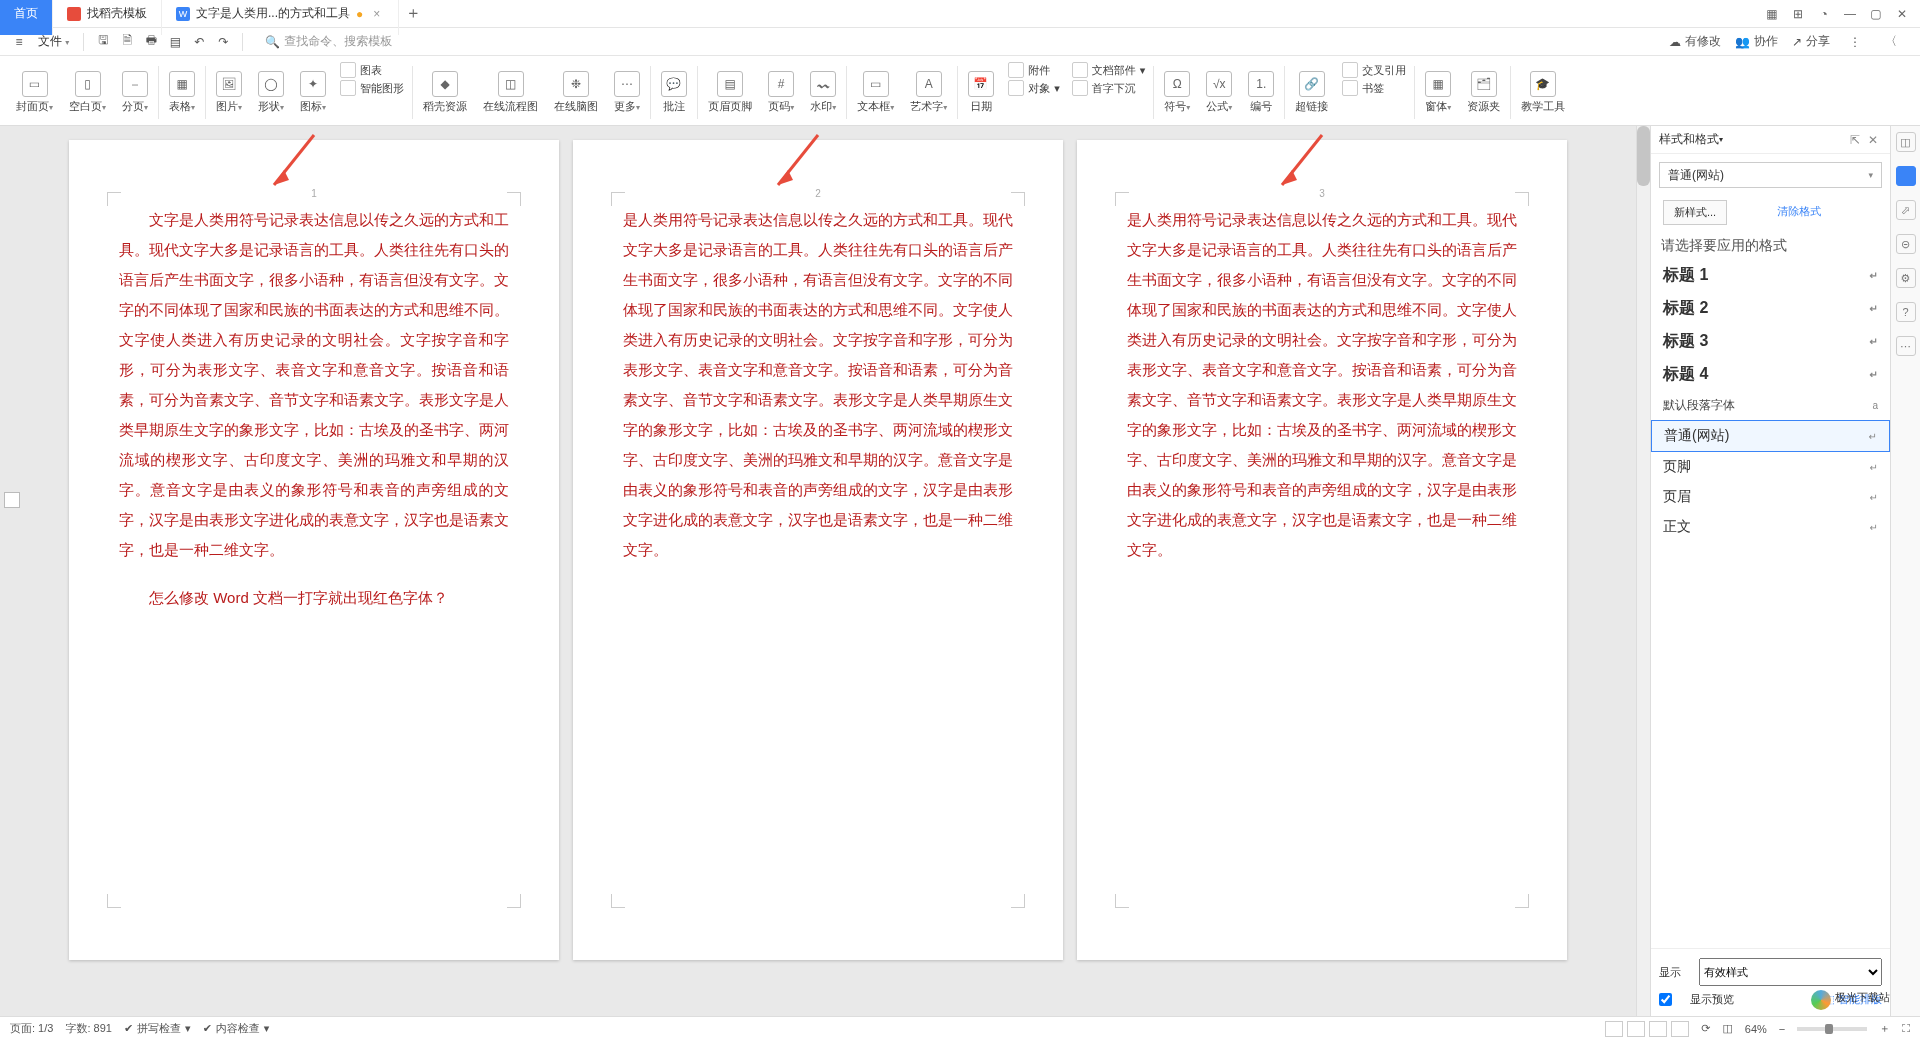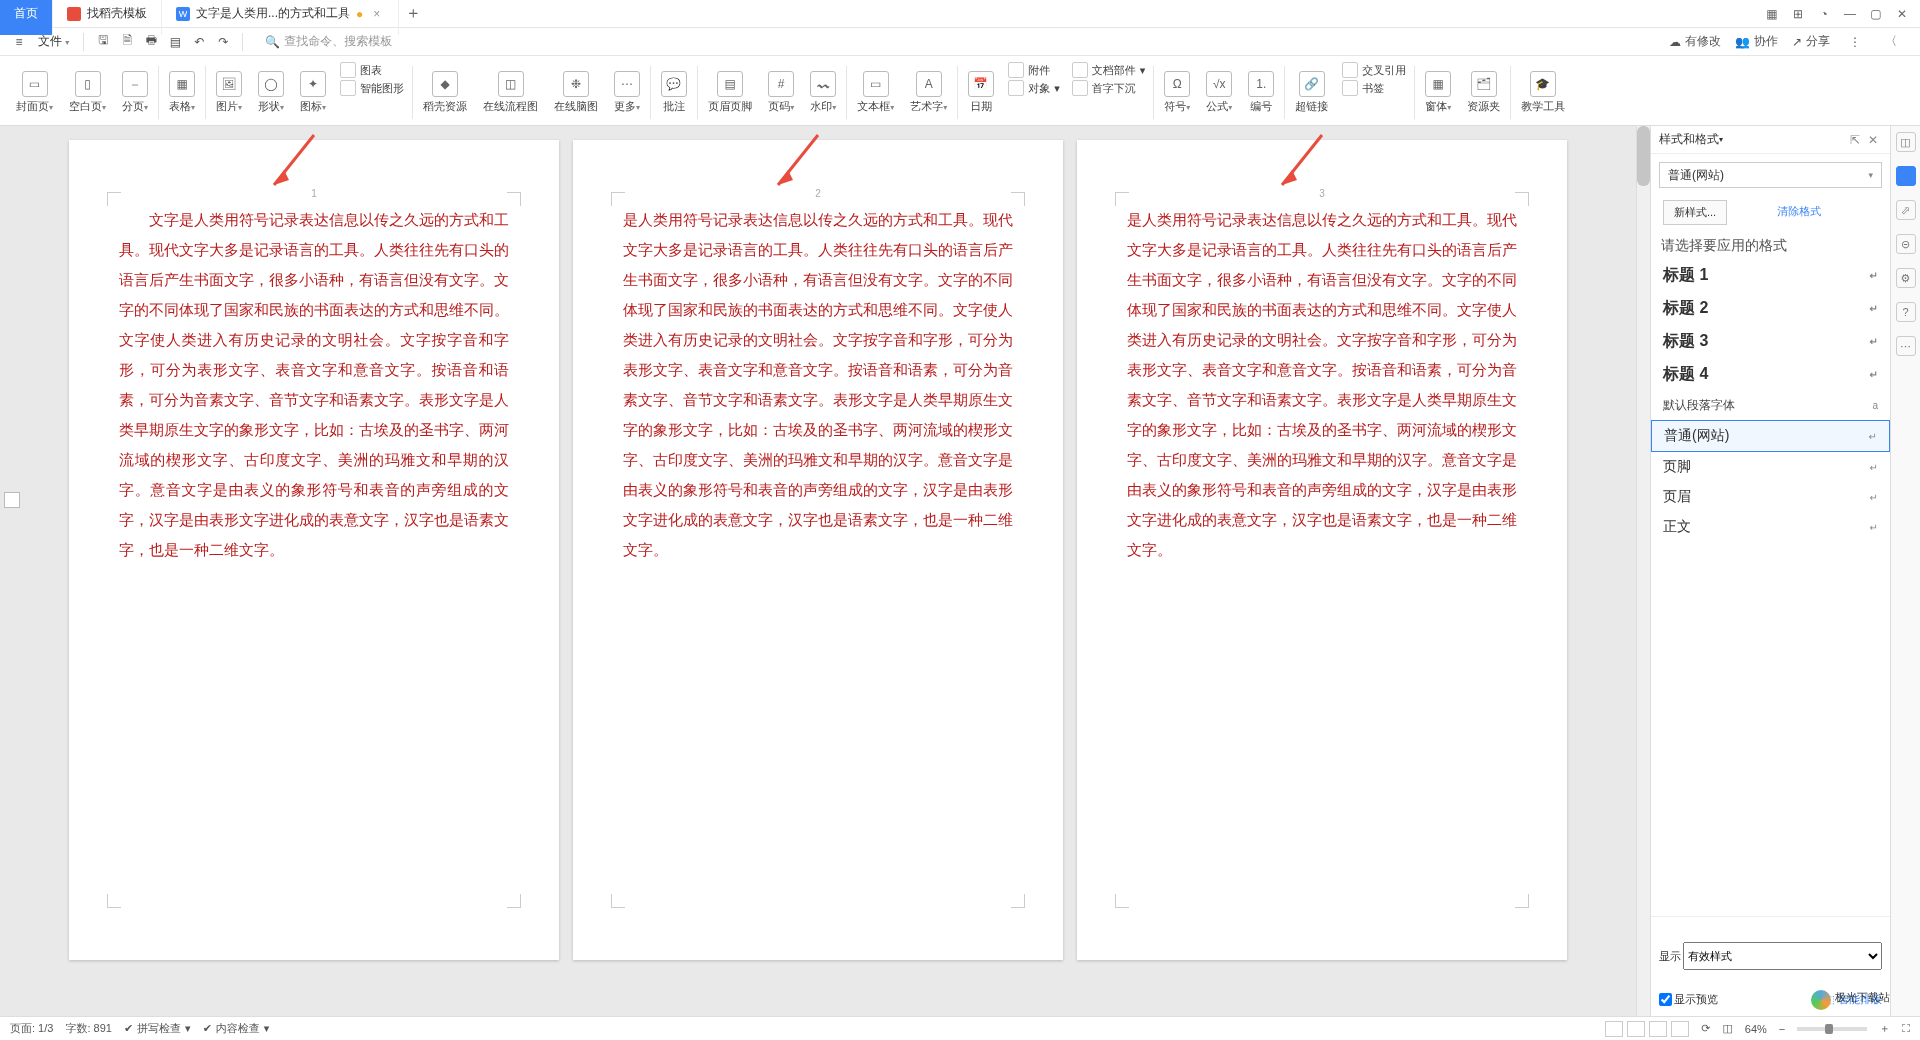--- a/index.html
+++ b/index.html
@@ -62,21 +62,21 @@
 .rp-btns { display: flex; gap: 40px; padding: 4px 12px; }
 .rp-btns .b { padding: 4px 10px; border: 1px solid #ccc; background: #fafafa; font-size: 11px; cursor: pointer; }
 .rp-lbl { padding: 8px 10px 4px 10px; font-size: 14px; color: #555; }
 .rp-list { flex: 1; overflow: auto; }
 .rp-item { padding: 6px 12px; font-size: 14px; display: flex; align-items: center; cursor: pointer; }
 .rp-item .mk { margin-left: auto; color: #888; font-size: 10px; }
 .rp-item.h { font-weight: bold; font-size: 16px; }
 .rp-item.sel { border: 1px solid #3a84f7; background: #f0f7ff; }
 .rp-item.small { font-size: 12px; color: #444; }
 .rp-foot { border-top: 1px solid #eee; padding: 6px 8px; font-size: 11px; }
-.rp-foot .row { display: flex; align-items: center; gap: 2px; padding: 3px 0; margin-top: 16px; }
+.rp-foot .row { display: flex; align-items: center; gap: 18px; padding: 3px 0; }
 .rp-foot select { flex: 1; height: 28px; font-size: 11px; }
 
 .iconstrip { width: 30px; background: #f9f9f9; border-left: 1px solid #ddd; display: flex; flex-direction: column; align-items: center; padding-top: 6px; gap: 14px; }
 .iconstrip .isb { width: 20px; height: 20px; border: 1px solid #ccc; border-radius: 3px; cursor: pointer; display:flex; align-items:center; justify-content:center; font-size:11px; color:#777; }
 .iconstrip .isb.sel { background: #3a84f7; border-color: #3a84f7; }
 
 .statusbar { height: 24px; background: #fff; border-top: 1px solid #ddd; display: flex; align-items: center; padding: 0 10px; gap: 12px; font-size: 11px; color: #555; }
 .statusbar .sp { flex: 1; }
 .statusbar .sb { display: flex; gap: 4px; align-items: center; cursor: pointer; }
 .statusbar .vbtn { width: 18px; height: 16px; border: 1px solid #ccc; }
@@ -311,20 +311,21 @@
           <div class="corner c-tr"></div>
           <div class="corner c-bl"></div>
           <div class="corner c-br"></div>
         <div class="pgnum">1</div>
         <div class="arrow" style="top:-10px;left:190px"><svg viewBox="0 0 70 70">
               <line x1="55" y1="5" x2="15" y2="55"></line>
               <polygon points="15,55 25,40 30,50"></polygon>
             </svg></div>
         <div class="body">
           <div class="para">文字是人类用符号记录表达信息以传之久远的方式和工具。现代文字大多是记录语言的工具。人类往往先有口头的语言后产生书面文字，很多小语种，有语言但没有文字。文字的不同体现了国家和民族的书面表达的方式和思维不同。文字使人类进入有历史记录的文明社会。文字按字音和字形，可分为表形文字、表音文字和意音文字。按语音和语素，可分为音素文字、音节文字和语素文字。表形文字是人类早期原生文字的象形文字，比如：古埃及的圣书字、两河流域的楔形文字、古印度文字、美洲的玛雅文和早期的汉字。意音文字是由表义的象形符号和表音的声旁组成的文字，汉字是由表形文字进化成的表意文字，汉字也是语素文字，也是一种二维文字。</div>
+          <div class="q">怎么修改 Word 文档一打字就出现红色字体？</div>
         </div>
       </div>
 
       <div class="page">
         <div class="corner c-tl"></div>
           <div class="corner c-tr"></div>
           <div class="corner c-bl"></div>
           <div class="corner c-br"></div>
         <div class="pgnum">2</div>
         <div class="arrow" style="top:-10px;left:190px"><svg viewBox="0 0 70 70">

